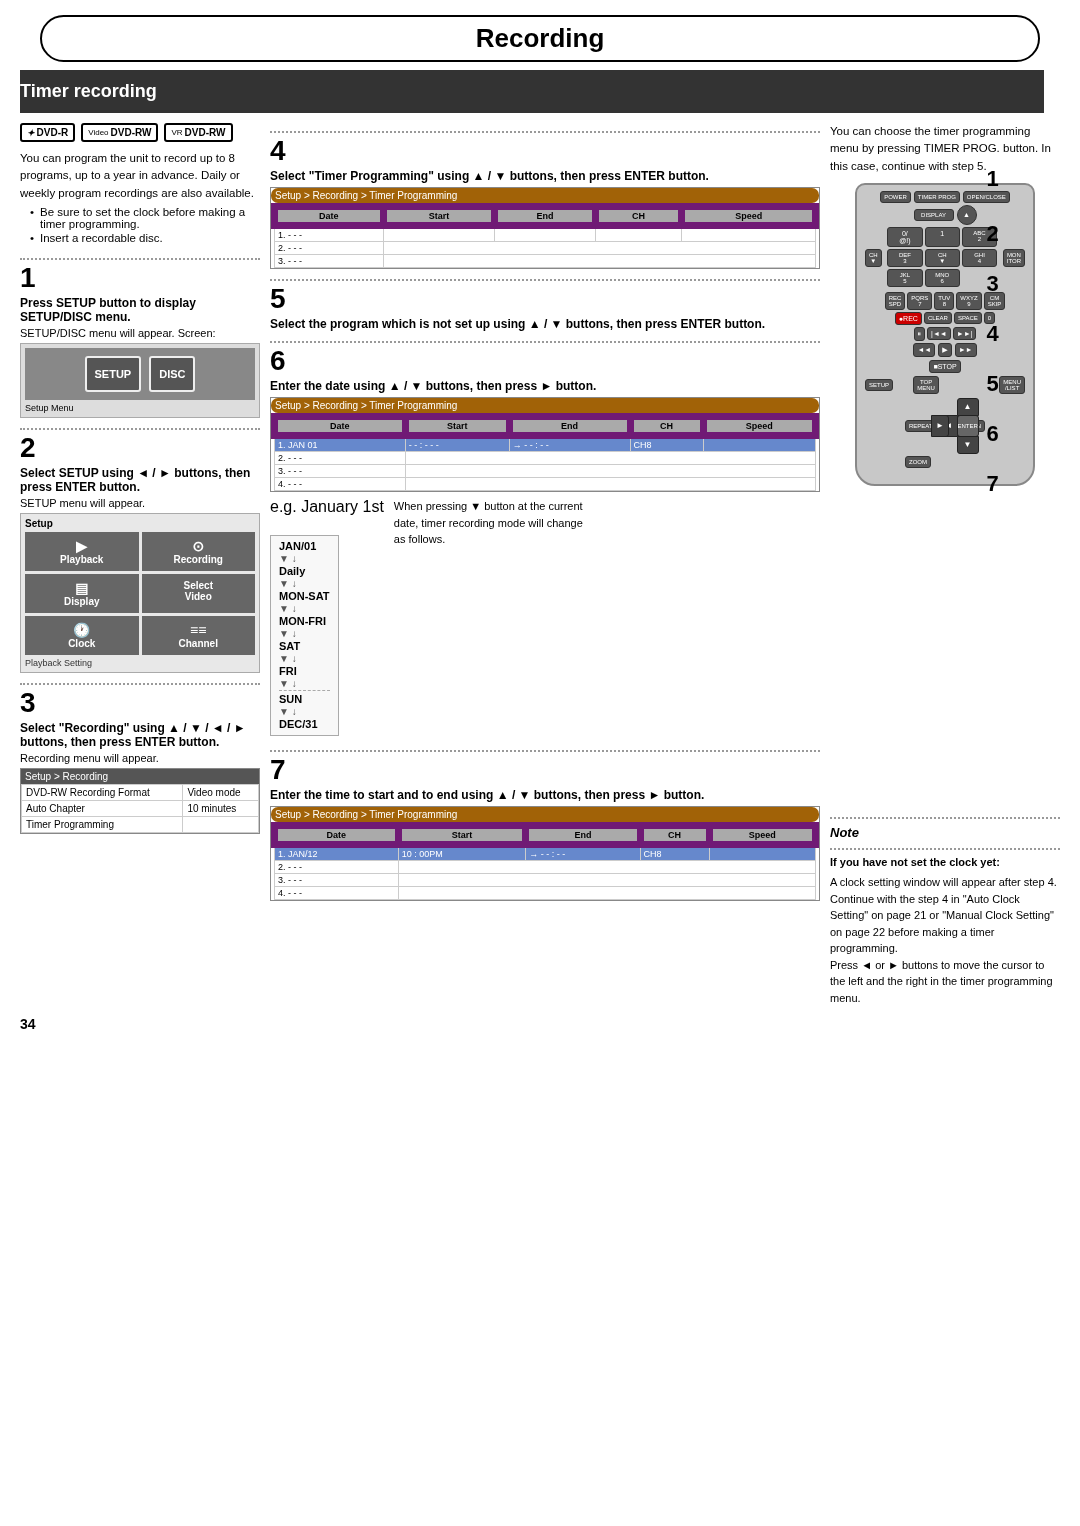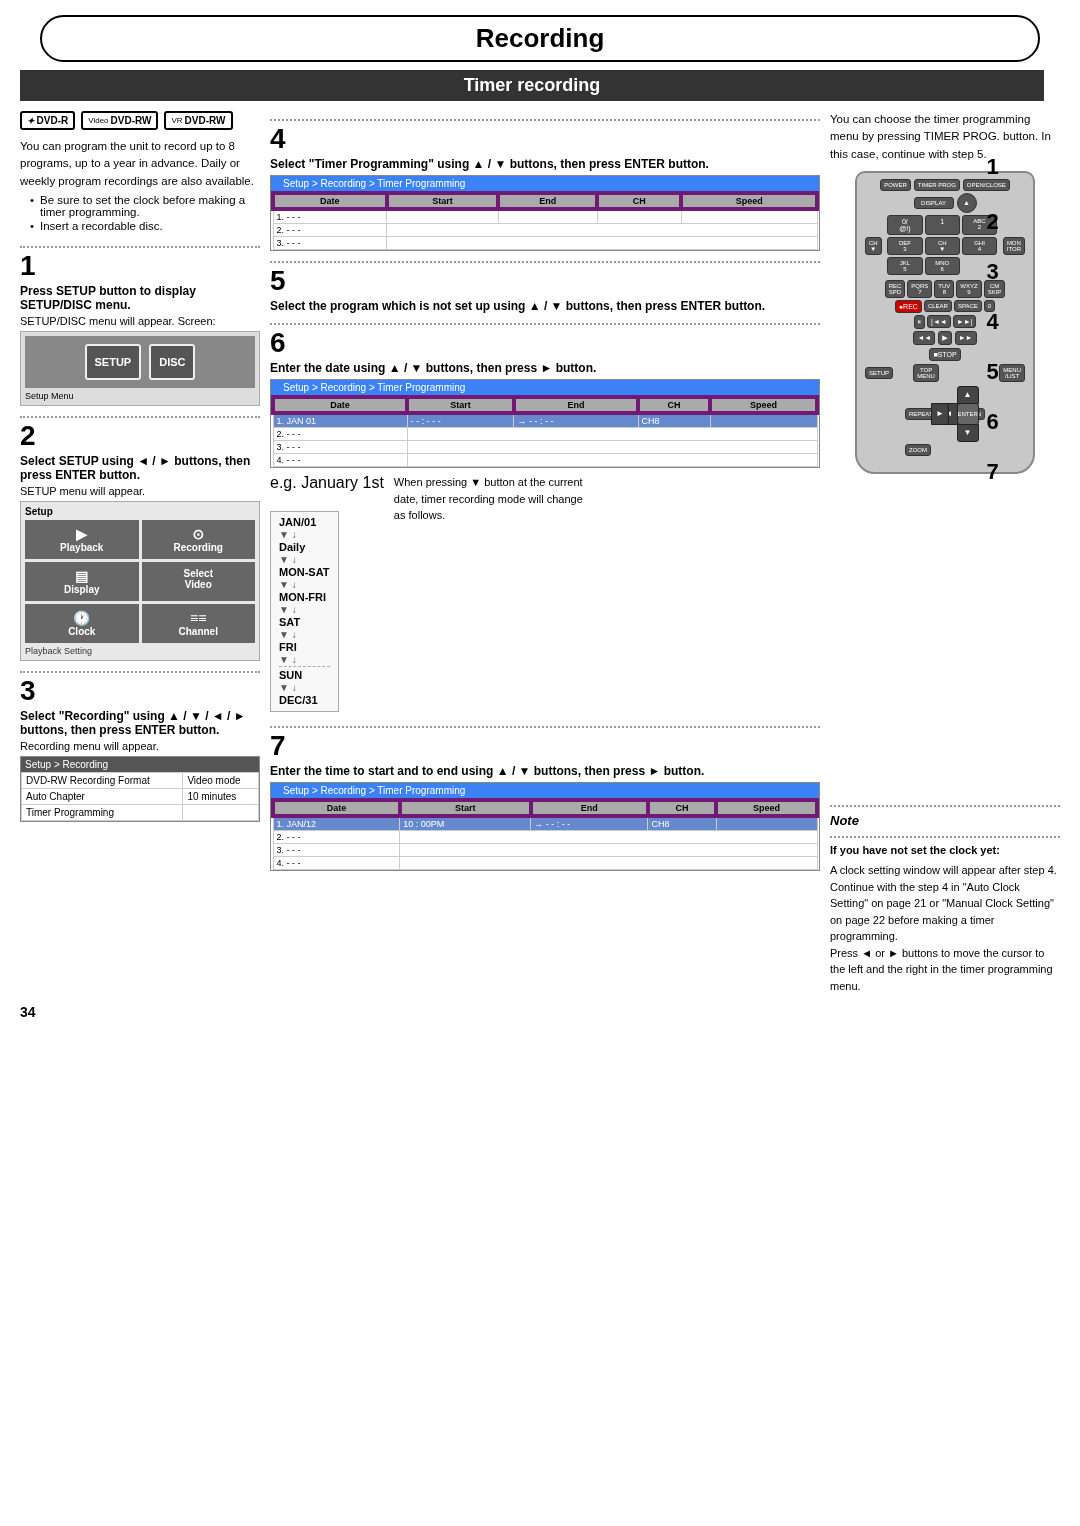--- a/index.html
+++ b/index.html
@@ -16,26 +16,26 @@
       text-align: center;
       font-size: 26px;
       font-weight: bold;
       border: 2px solid #000;
       border-radius: 30px;
       padding: 6px 0;
       margin: 5px 20px 8px 20px;
       background: #fff;
     }
     .section-title {
-      text-align: center;
+      text-align: left;
       font-size: 18px;
       font-weight: bold;
       background: #333;
       color: #fff;
-      padding: 5px 0;
+      padding: 11px 0;
       margin: 0 16px 10px 0;
     }
     .main-layout {
       display: flex;
       gap: 10px;
       width: 100%;
     }
     .left-col {
       width: 240px;
       flex-shrink: 0;
@@ -120,32 +120,33 @@
     }
     
     .prog-table {
       border: 1px solid #888;
       width: 100%;
       font-size: 10px;
       margin: 4px 0;
       background: #fff;
     }
     .prog-table .table-title {
-      background: #3b82f6;
-      color: #fff;
-      padding: 2px 12px;
-      font-size: 10px;
+      background: #a16207;
+      color: #fff;
+      padding: 2px 4px;
+      font-size: 10px;
+      border-radius: 7px;
     }
     .prog-table table {
       width: 100%;
       border-collapse: collapse;
     }
     .prog-table th {
       background: #aaa;
-      border: 4px solid #701a75;
+      border: 7px solid #701a75;
       padding: 1px 3px;
       font-size: 9px;
     }
     .prog-table td {
       border: 1px solid #ccc;
       padding: 1px 3px;
       font-size: 9px;
     }
     .prog-table tr.highlight td {
       background: #6688cc;

